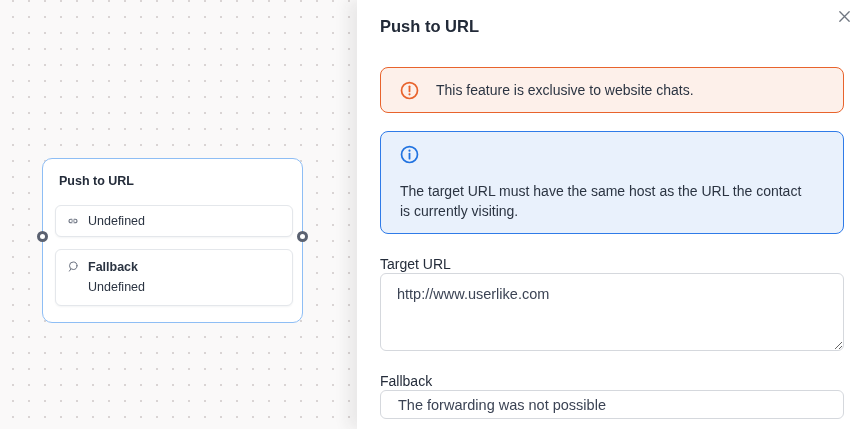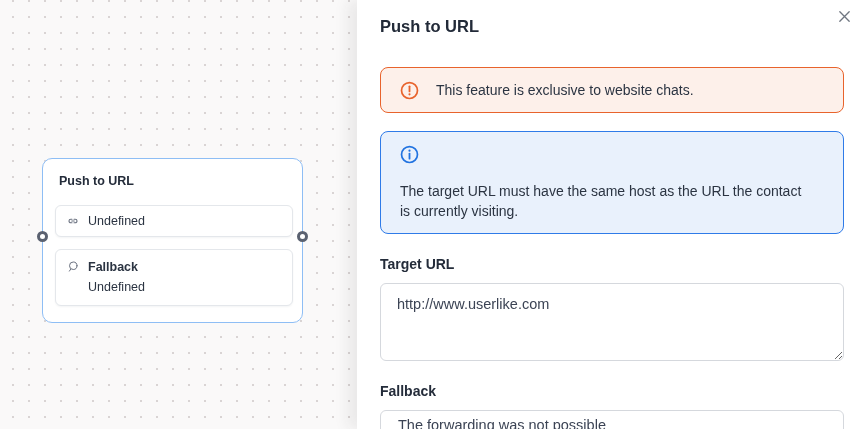--- a/index.html
+++ b/index.html
@@ -72,24 +72,24 @@
     display:flex; align-items:flex-start; gap:17px;
     border-radius:8px; padding:12px 32px 12px 19px;
     font-size:14px; line-height:20px; color:#2b3442;
   }
   .alert svg { flex:0 0 auto; margin-top:1px; }
   .alert.warning { margin-top:31px; background:#fdf0ea; border:1px solid #e8632c; }
   .alert.info    { margin-top:18px; background:#e9f1fc; border:1px solid #2f7be8;flex-direction:column; }
 
   .field-label {
     margin-top:22px;
-    font-size:14px; font-weight:700; color:#242c3a; line-height:17px;
+    font-size:14px; font-weight:400; color:#242c3a; line-height:17px;
   }
   .field {
-    display:block; margin-top:10px; width:100%;
+    display:block; margin-top:0; width:100%;
     border:1px solid #d5d8dd; border-radius:6px;
     font-family:inherit; font-size:14.5px; color:#3b4354;
     background:#fff; outline:none;
   }
   textarea.field { height:78px; padding:10px 16px; line-height:20px; resize:both; }
   input.field    { height:29px; padding:0 17px; }
 </style>
 </head>
 <body>
 

